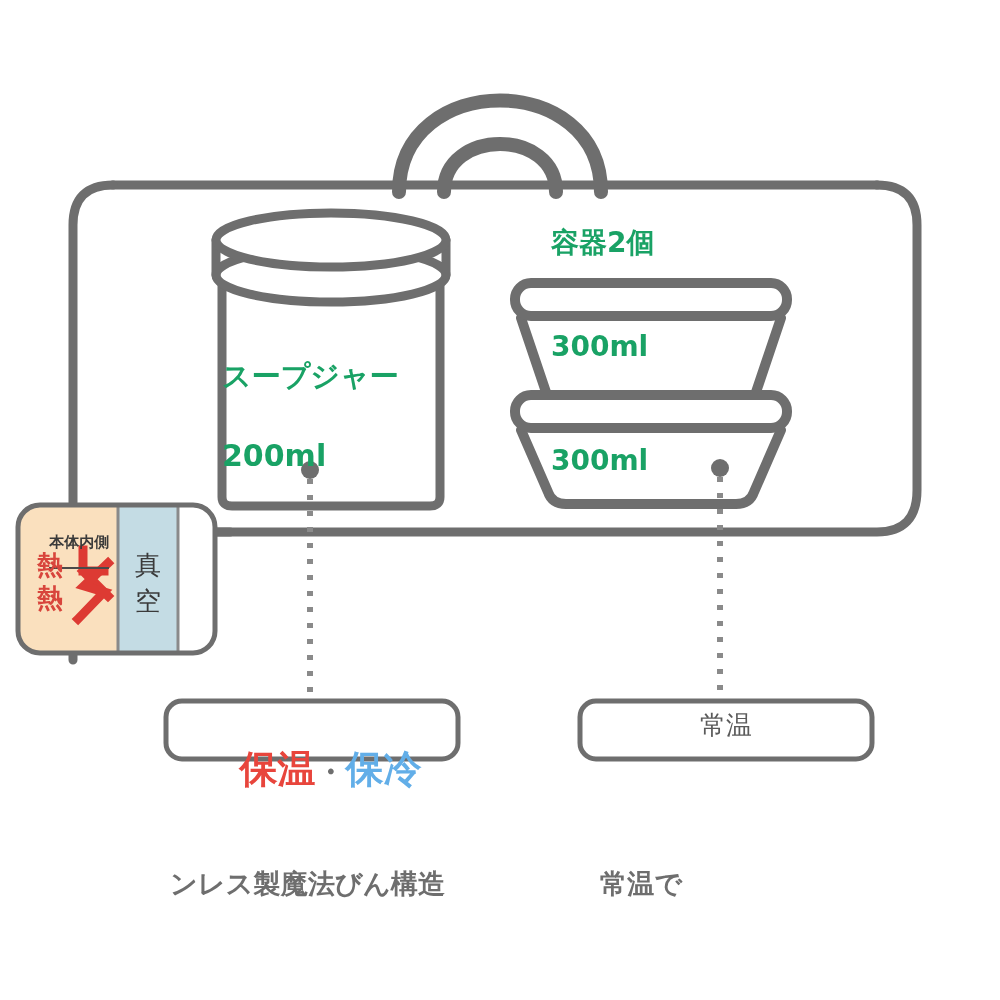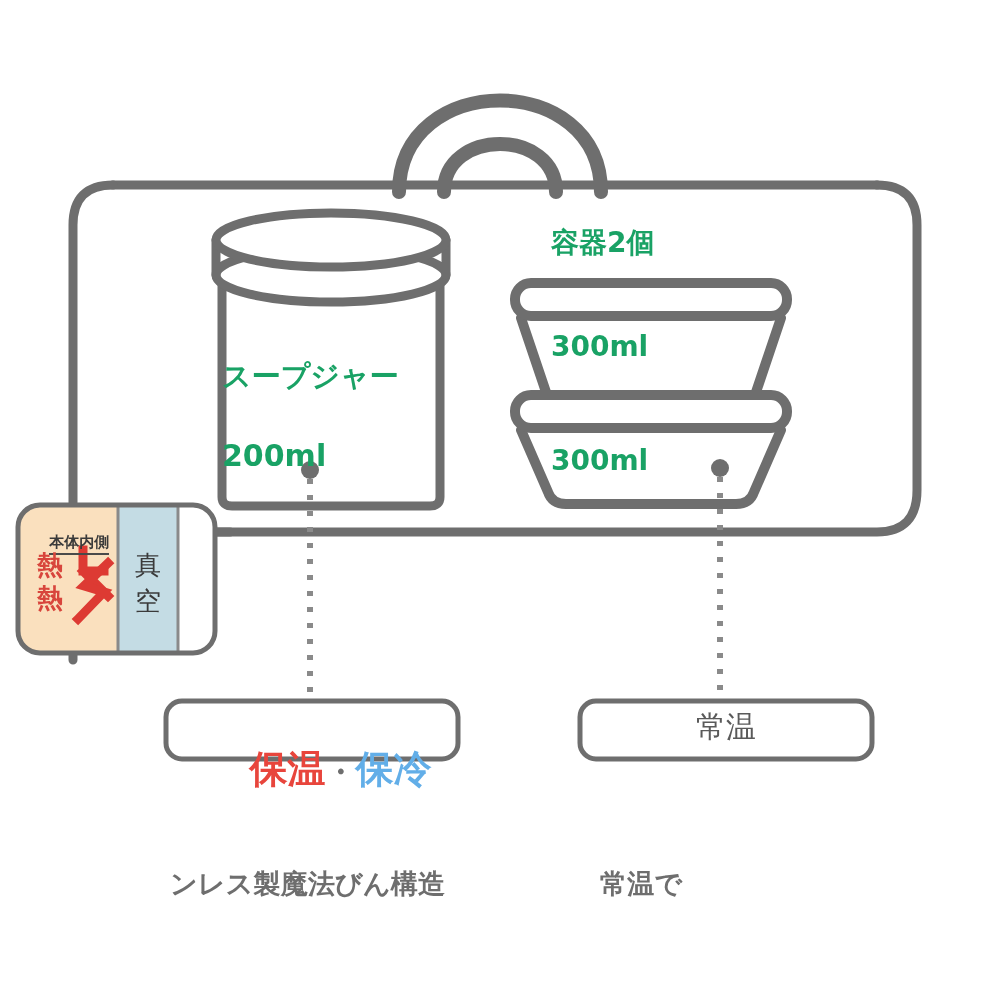--- a/index.html
+++ b/index.html
@@ -46,21 +46,21 @@
     font-weight: bold;
     font-size: 27px;
     line-height: 1.37;
     letter-spacing: 0.2px;
   }
   .inset-head {
     color: #3a3a3a;
     font-size: 15px;
     font-weight: bold;
     border-bottom: 2px solid #4a4a4a;
-    padding-bottom: 2px;
+    padding-bottom: 16px;
   }
   .inset-hot {
     color: #D8453C;
     font-size: 26px;
     font-weight: bold;
     line-height: 1.28;
     text-align: center;
   }
   .inset-vac {
     color: #3a3a3a;
@@ -155,25 +155,25 @@
   <div class="txt green-label" style="left:551px; top:447px; width:200px; font-size:28px;">300ml</div>
 
   <div class="txt" style="left:29px; top:518px;">
     <span class="inset-head">本体内側</span>
   </div>
   <div class="txt inset-hot" style="left:23px; top:549px; width:54px;">熱</div>
   <div class="txt inset-hot" style="left:23px; top:582px; width:54px;">熱</div>
   <div class="txt inset-vac" style="left:121px; top:549px; width:54px;">真</div>
   <div class="txt inset-vac" style="left:121px; top:585px; width:54px;">空</div>
 
-  <div class="txt cap-box-text" style="left:168px; top:712px; width:292px; font-size:38px;">
+  <div class="txt cap-box-text" style="left:158px; top:712px; width:292px; font-size:38px;">
     <span style="color:#E8453C;">保温</span><span style="color:#6E6E6E; font-size:30px;">・</span><span style="color:#62AEE8;">保冷</span>
   </div>
 
-  <div class="txt cap-box-text" style="left:580px; top:712px; width:292px; font-size:30px; color:#5A5A5A; font-weight:normal;">常温</div>
+  <div class="txt cap-box-text" style="left:580px; top:712px; width:292px; font-size:26px; color:#5A5A5A; font-weight:normal;">常温</div>
 
   <div class="txt desc" style="left:170px; top:792px; width:330px;">
     <div>ンレス製魔法びん構造</div>
     
     
   </div>
 
   <div class="txt desc" style="left:600px; top:792px; width:340px;">
     <div>常温で</div>
     

